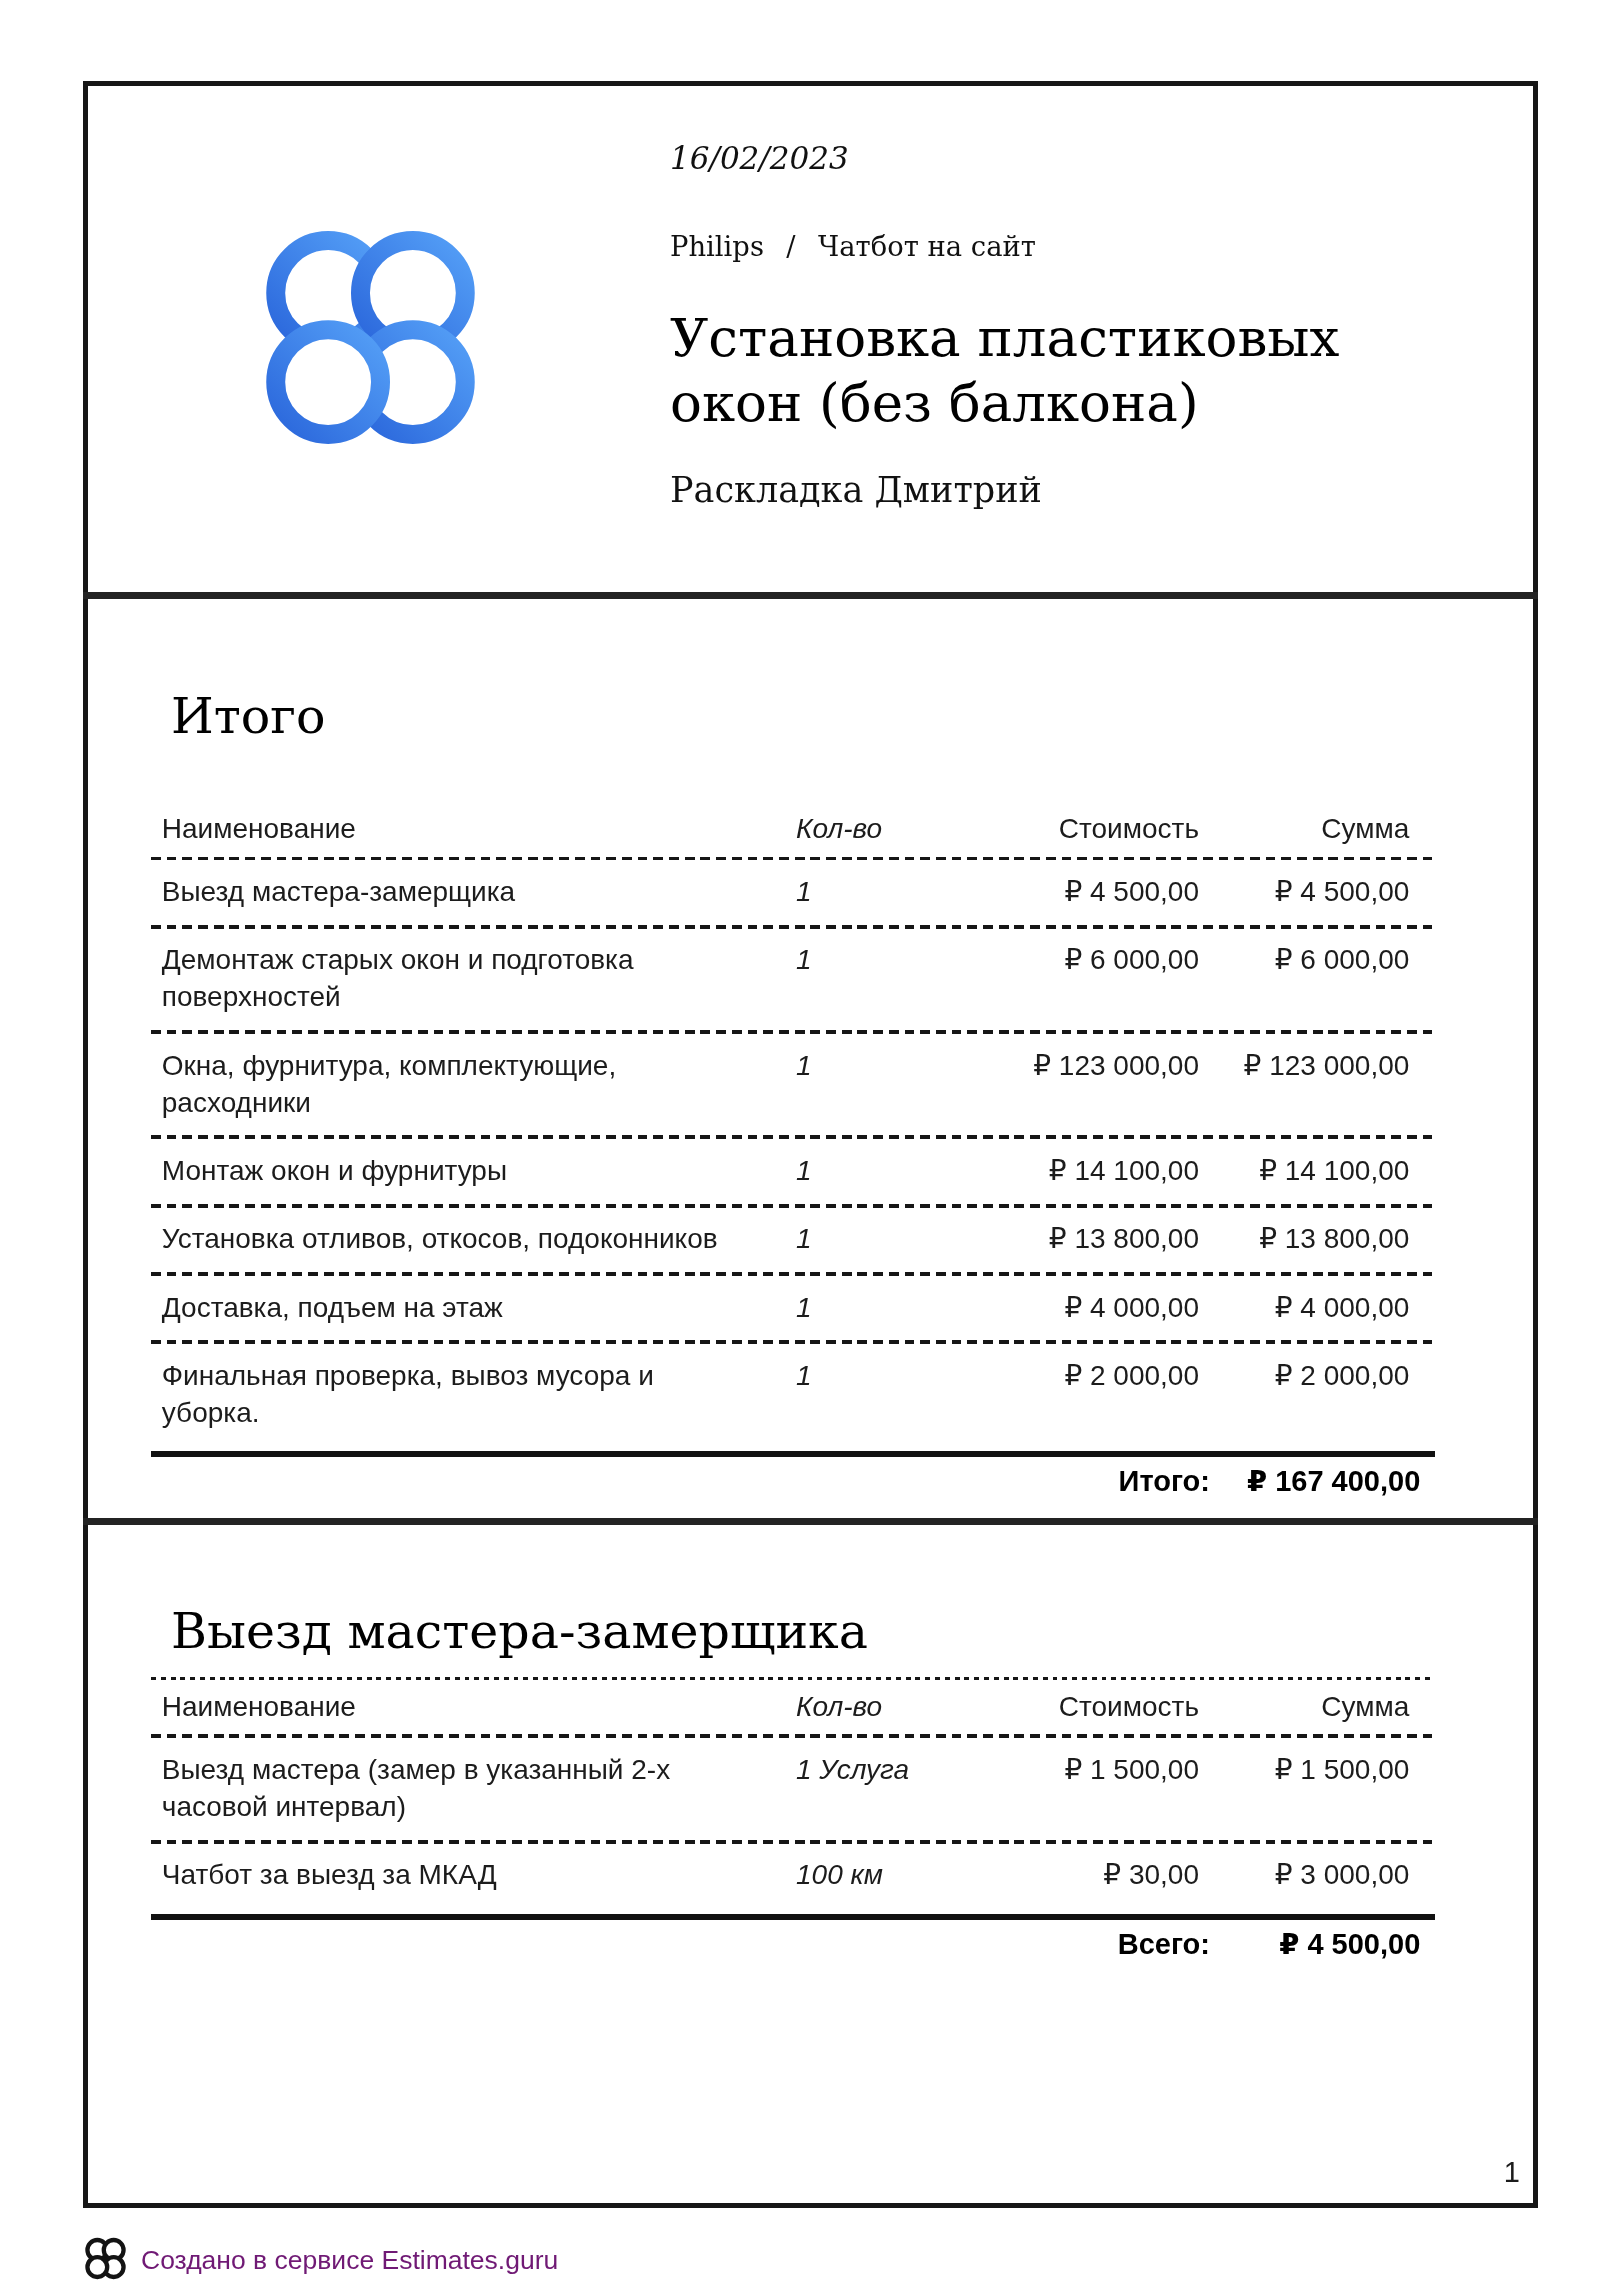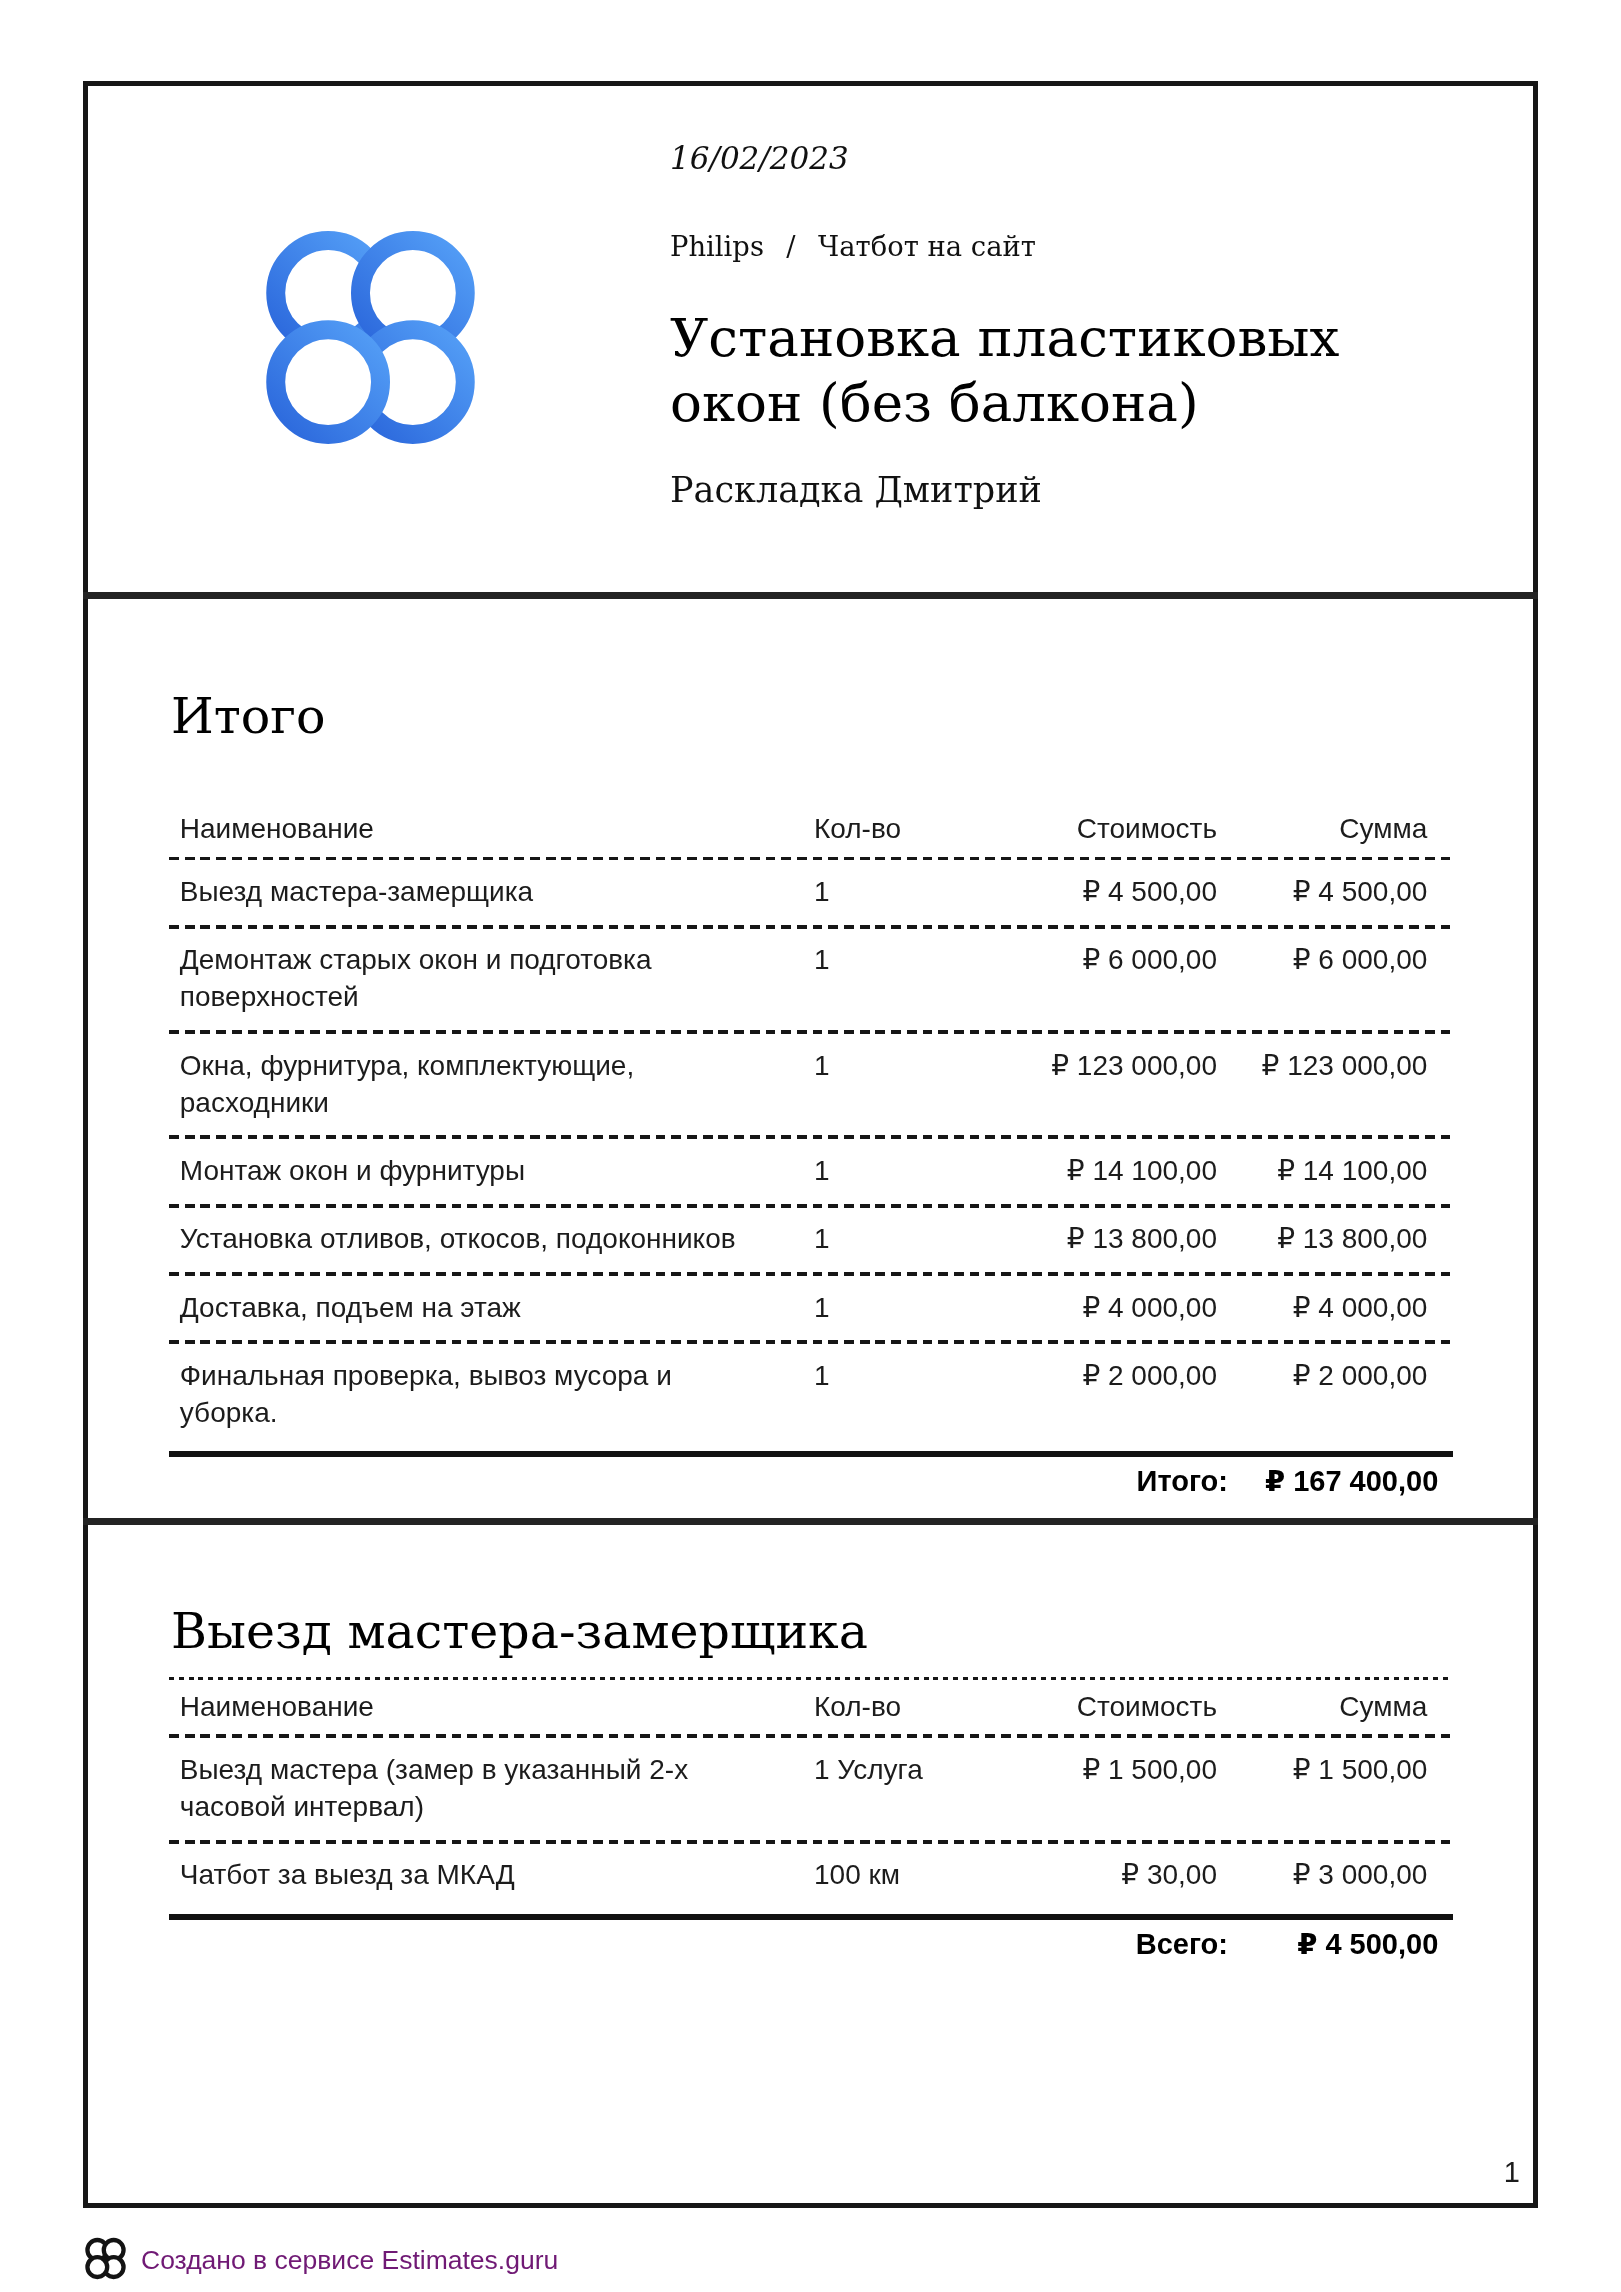--- a/index.html
+++ b/index.html
@@ -20,29 +20,29 @@
   .breadcrumb { left:670px; top:229px; font:27.4px/1.3 "DejaVu Serif",serif; color:#111; }
   .breadcrumb span { margin-right:13.7px; }
   .doc-title { left:670px; top:306px; width:706px; font:500 53px/1.22 "DejaVu Serif",serif; color:#000; }
   .doc-subtitle { left:670px; top:469px; font:35px/1.2 "DejaVu Serif",serif; color:#111; }
 
   .section-heading { font:500 49px/1.1 "DejaVu Serif",serif; color:#000; }
   #heading-1 { left:171px; top:690px; }
   #heading-2 { left:171px; top:1605px; }
 
   
-  .table { position:absolute; left:169px; width:1284px; }
+  .table { position:absolute; left:151px; width:1284px; }
   #table-1 { top:802px; }
   #table-2 { top:1677px; }
 
   .tr { display:flex; align-items:flex-start; padding:12.7px 0 14.7px; }
   .thead { padding:7.8px 0 9.8px; }
   .td { font-size:28px; line-height:37px; color:#1c1c1c; }
   .td-name  { width:588px; padding-left:10.8px; margin-right:57px; }
-  .td-qty   { width:168px; }
+  .td-qty   { width:168px;font-style:italic; }
   .td-price { width:235px; text-align:right; }
   .td-sum   { width:225px; text-align:right; padding-right:14.7px; }
 
   .sep-dash { height:3.9px;
     background-image:repeating-linear-gradient(90deg,#161616 0 9.8px,transparent 9.8px 15.7px); }
   .sep-dot  { height:2.9px;
     background-image:repeating-linear-gradient(90deg,#161616 0 4.9px,transparent 4.9px 9.8px); }
   .sep-solid{ height:5.9px; background:#111; margin-top:5.9px; }
 
   .totals { display:flex; align-items:baseline; padding-top:7px; }

